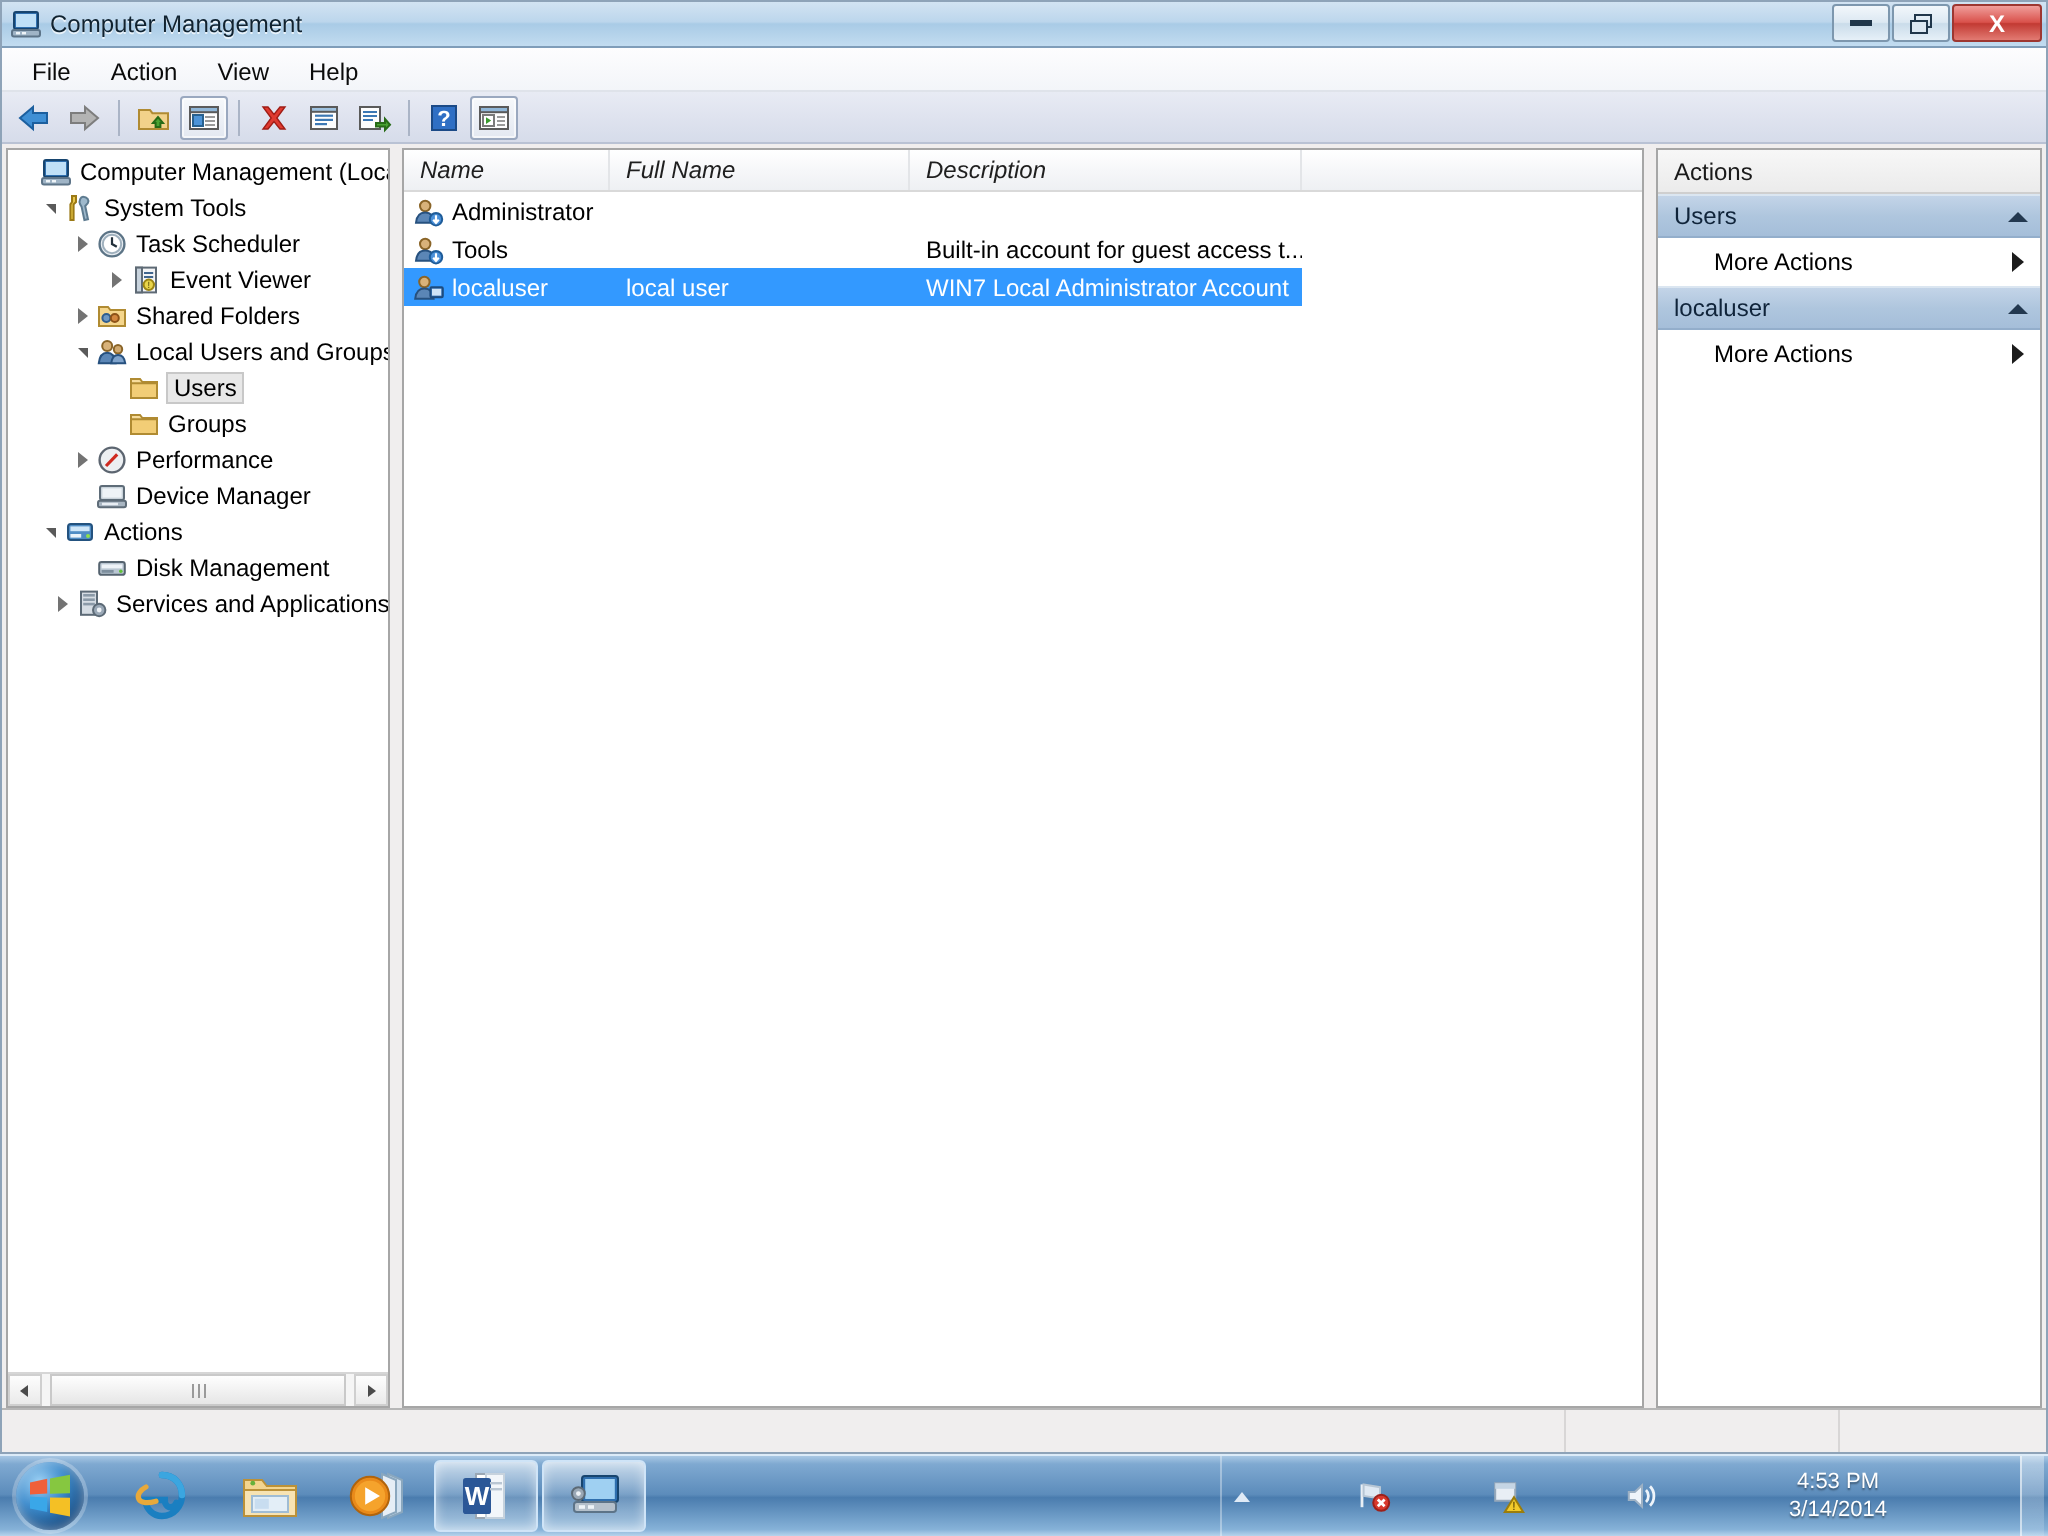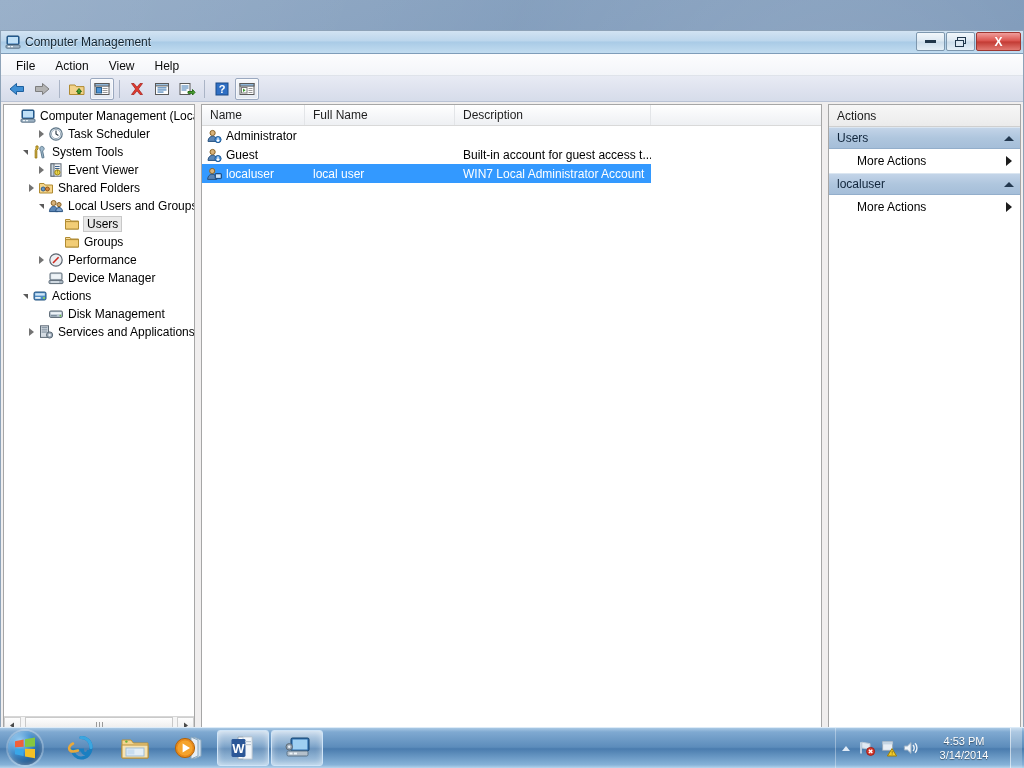--- a/index.html
+++ b/index.html
@@ -21,21 +21,21 @@
     position:absolute; right:-10%; top:-20%; width:70%; height:120%;
     background: radial-gradient(ellipse at 60% 40%, rgba(255,255,255,.16), rgba(255,255,255,0) 60%);
     pointer-events:none;
   }
 
   
   #window {
     position: absolute; left: 0; top: 0; width: 1024px; height: 727px;
     background: #f0eeee;
     border: 1px solid #8ea3b8;
-    display: flex; flex-direction: column; margin-top: 30px;
+    display: flex; flex-direction: column;
   }
 
   
   .titlebar {
     height: 23px; flex: 0 0 23px;
     background: linear-gradient(to bottom, #d2e3f2 0%, #bcd6ec 45%, #a9cbe6 50%, #c2dcf0 100%);
     border-bottom: 1px solid #7f9db9;
     display: flex; align-items: center; position: relative;
   }
   .title-icon { width: 16px; height: 16px; margin: 0 4px 0 4px; position: relative; flex: 0 0 16px; }
@@ -152,21 +152,21 @@
      repeating-linear-gradient(to right, #9a9a9a 0 1px, transparent 1px 3px); }
 
   
   .list-header {
     height: 21px; flex: 0 0 21px; display: flex;
     background: linear-gradient(to bottom, #ffffff 0%, #f6f7f9 50%, #eef0f3 100%);
     border-bottom: 1px solid #d9d9d9;
   }
   .lh-cell {
     display: flex; align-items: center; padding-left: 8px; font-size: 12px; color: #1f1f1f;
-    border-right: 1px solid #e3e5e8; height: 100%;
+    border-right: 1px solid #e3e5e8; height: 100%; font-style: italic;
   }
   .list-body { flex: 1 1 auto; overflow: hidden; }
   .list-row { height: 19px; display: flex; align-items: center; }
   .list-row.selected { background: #3399ff; color: #fff; }
   .lr-cell { font-size: 12px; color: #000; padding-left: 8px; display: flex; align-items: center; height: 100%; white-space: nowrap; overflow: hidden; }
   .list-row.selected .lr-cell { color: #fff; }
   .lr-cell.name { padding-left: 4px; gap: 4px; }
   .user-ico { width: 16px; height: 16px; flex: 0 0 16px; position: relative; }
 
   
@@ -228,20 +228,21 @@
     border-radius: 3px; border: 1px solid transparent; position: relative;
   }
   .qbtn.active {
     border-color: #cfe4f7;
     background: linear-gradient(to bottom, rgba(255,255,255,.55), rgba(255,255,255,.18) 48%, rgba(255,255,255,.30));
     box-shadow: inset 0 0 6px rgba(255,255,255,.55);
   }
   .tray {
     margin-left: auto; display: flex; align-items: center; height: 41px; padding-right: 2px;
     border-left: 1px solid rgba(255,255,255,.35);
+    gap: 45px;
   }
   .tray-arrow {
     width: 20px; display:flex; align-items:center; justify-content:center;
   }
   .tri-up { width:0;height:0;border-left:4px solid transparent;border-right:4px solid transparent;border-bottom:5px solid #dfeaf6; }
   .tray-ico { width: 22px; height: 24px; display:flex; align-items:center; justify-content:center; position: relative; }
   .clock {
     width: 84px; text-align: center; color: #fff; font-size: 11px; line-height: 14px;
     text-shadow: 0 1px 1px rgba(0,0,0,.45);
   }
@@ -376,65 +377,65 @@
                 <rect x="2" y="2" width="12" height="8.5" rx="1" fill="#2f6fae" stroke="#17456f"></rect>
                 <rect x="3" y="3" width="10" height="6.5" fill="#bfe0f7"></rect>
                 <rect x="1" y="11" width="14" height="3.2" rx="1" fill="#9fb4c6" stroke="#5d7488"></rect>
                 <rect x="3" y="12" width="2" height="1.2" fill="#eef4f8"></rect>
                 <rect x="6" y="12" width="2" height="1.2" fill="#eef4f8"></rect>
               </svg>
             </span>
             <span class="tree-label">Computer Management (Local</span>
           </div>
 
+          <div class="tree-node" style="padding-left:14px">
+            <span class="tw expanded">
+                <span class="arrow"></span>
+              </span>
+            <span class="tree-ico">
+              <svg width="16" height="16" viewBox="0 0 16 16">
+                <path d="M4 2 L6 2 L6 5 L4.8 6.2 L4.8 14 L3.2 14 L3.2 6.2 L4 5 Z" fill="#e8c64a" stroke="#9b7a16"></path>
+                <path d="M9.5 2.4 C11.6 2.4 12.8 4.2 11.9 5.6 L10.6 7 L12 13.6 L10.2 14 L8.8 7.4 L8 6 C7.4 4.4 8.3 2.4 9.5 2.4 Z" fill="#9fb9cc" stroke="#5e7b90"></path>
+              </svg>
+            </span>
+            <span class="tree-label">System Tools</span>
+          </div>
+
           <div class="tree-node" style="padding-left:30px">
             <span class="tw collapsed">
                 <span class="arrow"></span>
               </span>
             <span class="tree-ico">
               <svg width="16" height="16" viewBox="0 0 16 16">
                 <circle cx="8" cy="8" r="6.2" fill="#e9eef3" stroke="#5c7486" stroke-width="1.2"></circle>
                 <circle cx="8" cy="8" r="4.6" fill="#ffffff" stroke="#9fb0bd"></circle>
                 <path d="M8 4.6 L8 8 L10.4 9.4" stroke="#23313c" stroke-width="1.1" fill="none"></path>
               </svg>
             </span>
             <span class="tree-label">Task Scheduler</span>
           </div>
 
-          <div class="tree-node" style="padding-left:14px">
-            <span class="tw expanded">
-                <span class="arrow"></span>
-              </span>
-            <span class="tree-ico">
-              <svg width="16" height="16" viewBox="0 0 16 16">
-                <path d="M4 2 L6 2 L6 5 L4.8 6.2 L4.8 14 L3.2 14 L3.2 6.2 L4 5 Z" fill="#e8c64a" stroke="#9b7a16"></path>
-                <path d="M9.5 2.4 C11.6 2.4 12.8 4.2 11.9 5.6 L10.6 7 L12 13.6 L10.2 14 L8.8 7.4 L8 6 C7.4 4.4 8.3 2.4 9.5 2.4 Z" fill="#9fb9cc" stroke="#5e7b90"></path>
-              </svg>
-            </span>
-            <span class="tree-label">System Tools</span>
-          </div>
-
-          <div class="tree-node" style="padding-left:30px">
+          <div class="tree-node" style="padding-left:47px">
             <span class="tw collapsed">
                 <span class="arrow"></span>
               </span>
             <span class="tree-ico">
               <svg width="16" height="16" viewBox="0 0 16 16">
                 <rect x="3" y="1.8" width="10" height="12.4" fill="#f3f4f6" stroke="#5e6a75"></rect>
                 <rect x="3" y="1.8" width="3" height="12.4" fill="#c8d3dd" stroke="#5e6a75"></rect>
                 <rect x="7" y="4" width="4.6" height="1" fill="#41668e"></rect>
                 <rect x="7" y="6" width="4.6" height="1" fill="#41668e"></rect>
                 <circle cx="9.4" cy="10.4" r="2.6" fill="#e8d44a" stroke="#9c8412"></circle>
                 <text x="9.4" y="11.8" font-size="4.6" font-family="Liberation Sans, sans-serif" text-anchor="middle" fill="#4b3d00">!</text>
               </svg>
             </span>
             <span class="tree-label">Event Viewer</span>
           </div>
 
-          <div class="tree-node" style="padding-left:20px">
+          <div class="tree-node" style="padding-left:30px">
             <span class="tw collapsed">
                 <span class="arrow"></span>
               </span>
             <span class="tree-ico">
               <svg width="16" height="16" viewBox="0 0 16 16">
                 <path d="M1.5 3.5 L6 3.5 L7.2 5 L14.5 5 L14.5 13 L1.5 13 Z" fill="#f5d68c" stroke="#b08b32"></path>
                 <circle cx="5.2" cy="9" r="2" fill="#6d97c4" stroke="#2f5d8f"></circle>
                 <circle cx="9.4" cy="9" r="2" fill="#d3873f" stroke="#8d5318"></circle>
               </svg>
             </span>
@@ -595,21 +596,21 @@
           <div class="list-row">
             <div class="lr-cell name" style="width:103px">
               <span class="user-ico">
                 <svg width="16" height="16" viewBox="0 0 16 16">
                   <circle cx="6.6" cy="5" r="2.6" fill="#d8b27a" stroke="#8a6427"></circle>
                   <path d="M2 13.4 C2.4 9.6 4.4 8.3 6.6 8.3 C8.8 8.3 10.8 9.6 11.2 13.4 Z" fill="#5b86b6" stroke="#27517f"></path>
                   <circle cx="12" cy="11.6" r="3.1" fill="#4a90d9" stroke="#1e5c99"></circle>
                   <path d="M12 9.6 L12 13.2 M10.6 11.9 L12 13.4 L13.4 11.9" stroke="#ffffff" stroke-width="1.1" fill="none"></path>
                 </svg>
               </span>
-              <span>Guest</span>
+              <span>Tools</span>
             </div>
             <div class="lr-cell" style="width:150px"></div>
             <div class="lr-cell" style="width:196px">Built-in account for guest access t...</div>
           </div>
 
           <div class="list-row selected" style="width:449px">
             <div class="lr-cell name" style="width:103px">
               <span class="user-ico">
                 <svg width="16" height="16" viewBox="0 0 16 16">
                   <circle cx="6.2" cy="5" r="2.6" fill="#d8b27a" stroke="#8a6427"></circle>

